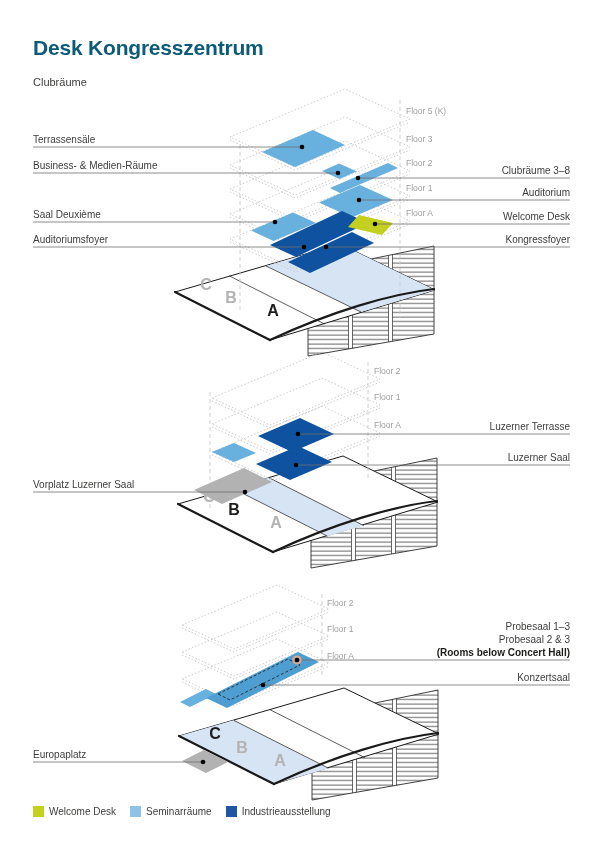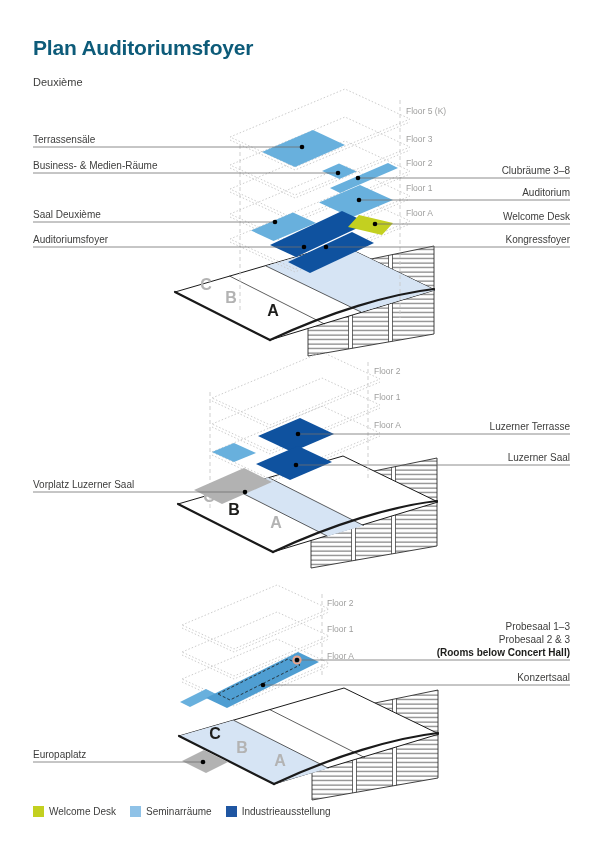--- a/index.html
+++ b/index.html
@@ -36,22 +36,22 @@
   .letter{font-size:16px;font-weight:bold;fill:#b3b3b3;text-anchor:middle;}
   .letter.on{fill:#1d1d1b;}
   .legend{position:absolute;left:33px;top:806px;display:flex;align-items:center;}
   .legend-item{display:flex;align-items:center;margin-right:14px;}
   .legend-swatch{width:11px;height:11px;display:inline-block;margin-right:5px;}
   .legend-label{font-size:10px;color:#3d3d3c;}
 </style>
 </head>
 <body>
 
-<h1 class="page-title">Plan Auditoriumsfoyer</h1>
-<p class="page-subtitle">Deuxième</p>
+<h1 class="page-title">Desk Kongresszentrum</h1>
+<p class="page-subtitle">Clubräume</p>
 
 <svg width="600" height="851" viewBox="0 0 600 851">
   <defs>
     <pattern id="hatch" width="6" height="4.5" patternUnits="userSpaceOnUse">
       <line x1="0" y1="2" x2="6" y2="2" stroke="#333" stroke-width="0.8"></line>
     </pattern>
     <clipPath id="wc1">
         <polygon points="308,272 434,246 434,334 308,356"></polygon>
       </clipPath>
     <clipPath id="wc2">

